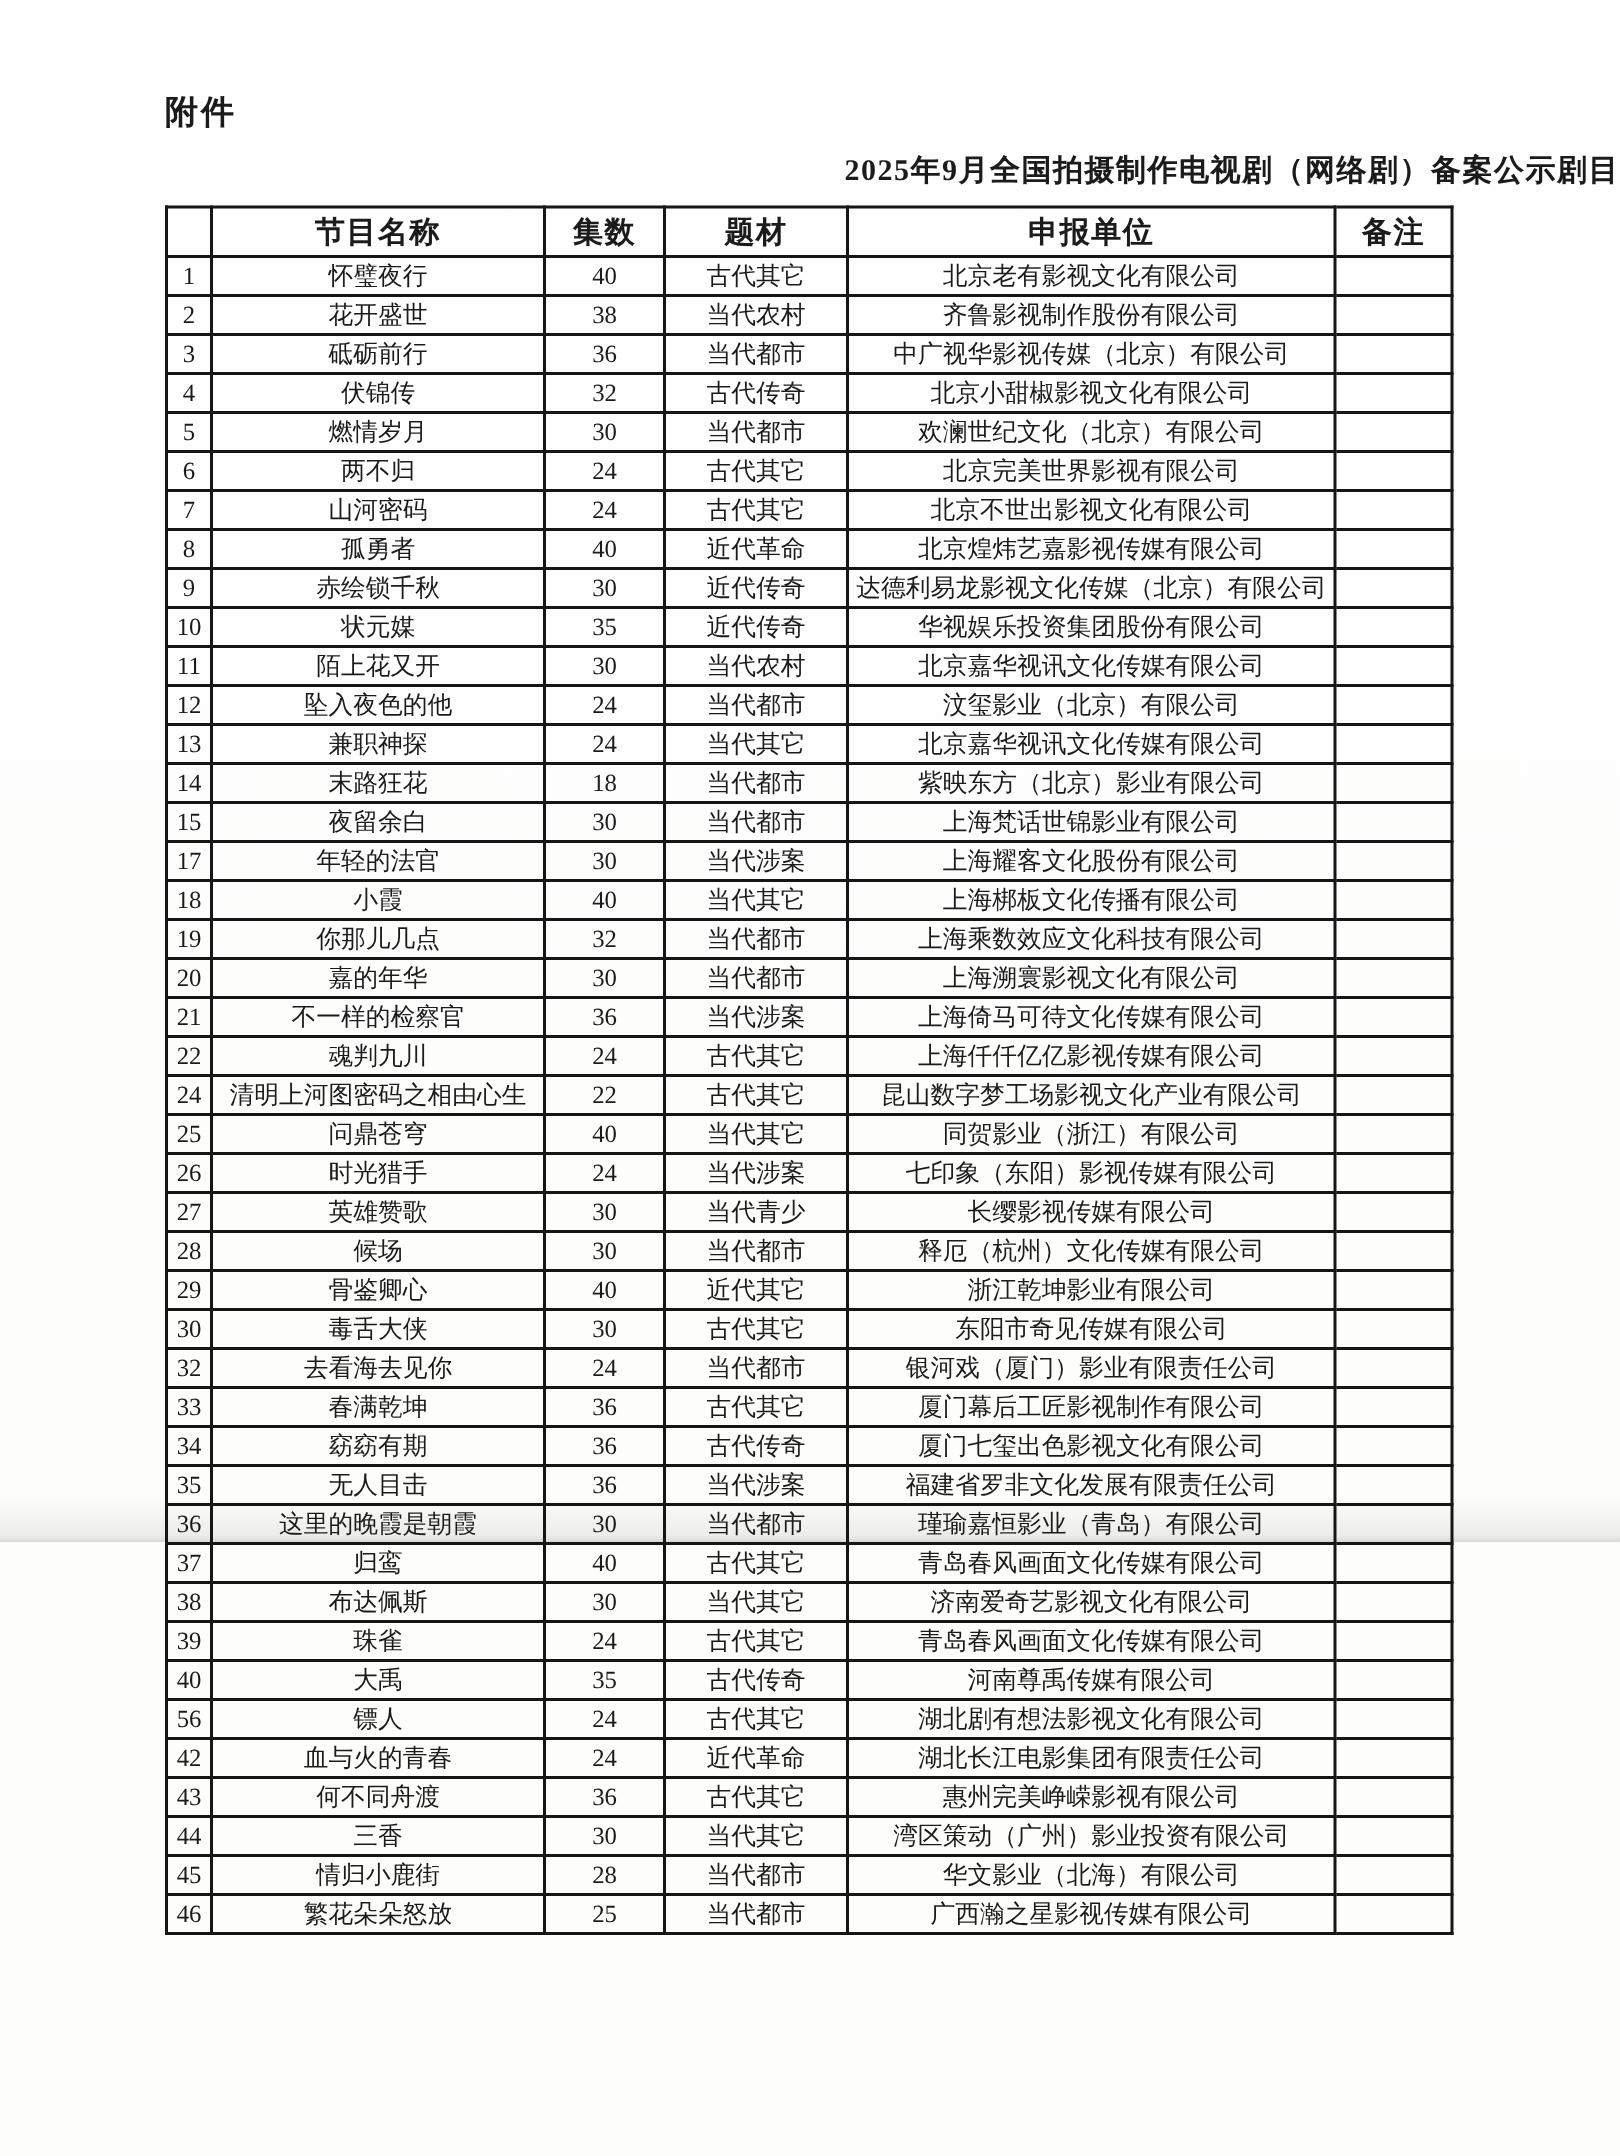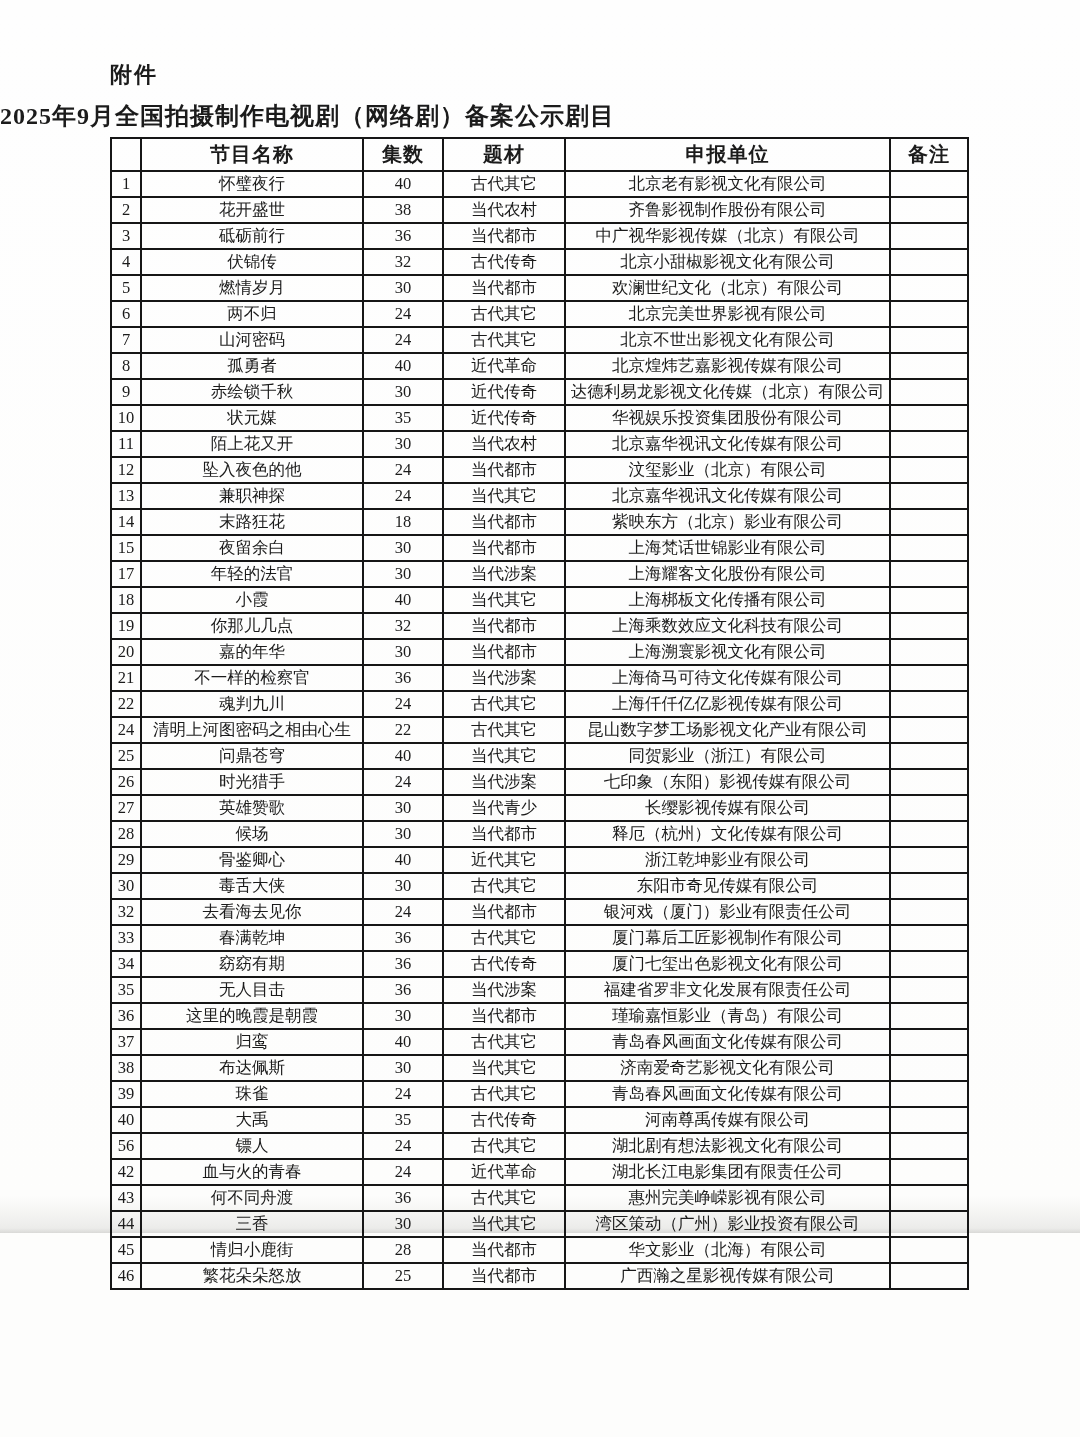--- a/index.html
+++ b/index.html
@@ -5,33 +5,33 @@
   html,body{margin:0;padding:0;}
   body{
     width:1080px;height:1437px;
     background:#fdfdfc;
     font-family:"Liberation Serif","DejaVu Serif",serif;
     color:#1b1b1b;
     position:relative;
     overflow:hidden;
   }
   .page{
-    position:absolute;left:0;top:0;width:1080px;height:1233px;
+    position:absolute;left:0;top:0;width:1080px;height:1028px;
     background:linear-gradient(180deg,#fefefe 0%,#fdfdfc 97%,#ececea 99.6%,#d9d9d7 100%);
   }
   .attachment{
     position:absolute;left:110px;top:60px;
     font-size:22px;font-weight:bold;
     font-family:"Liberation Sans","DejaVu Sans",sans-serif;
     letter-spacing:2px;
   }
   .doc-title{
     position:absolute;left:0;top:100px;width:1080px;
-    text-align:left;
-    font-size:24px;font-weight:bold;
+    text-align:right;
+    font-size:20px;font-weight:bold;
     letter-spacing:1px;
   }
   table.filing{
     position:absolute;left:110px;top:137px;
     width:857px;
     border-collapse:collapse;
     table-layout:fixed;
   }
   table.filing th,table.filing td{
     border:2px solid #161616;

